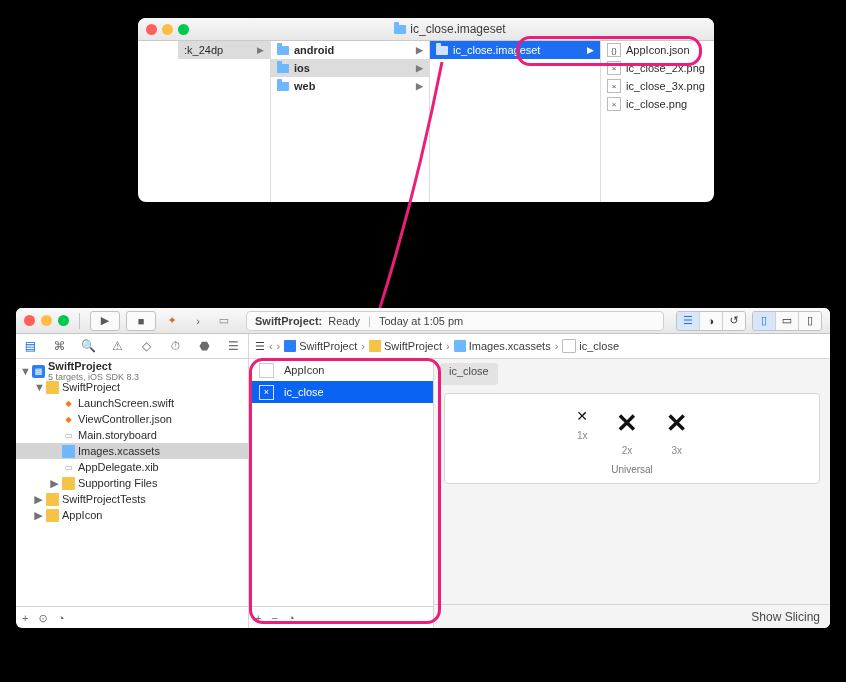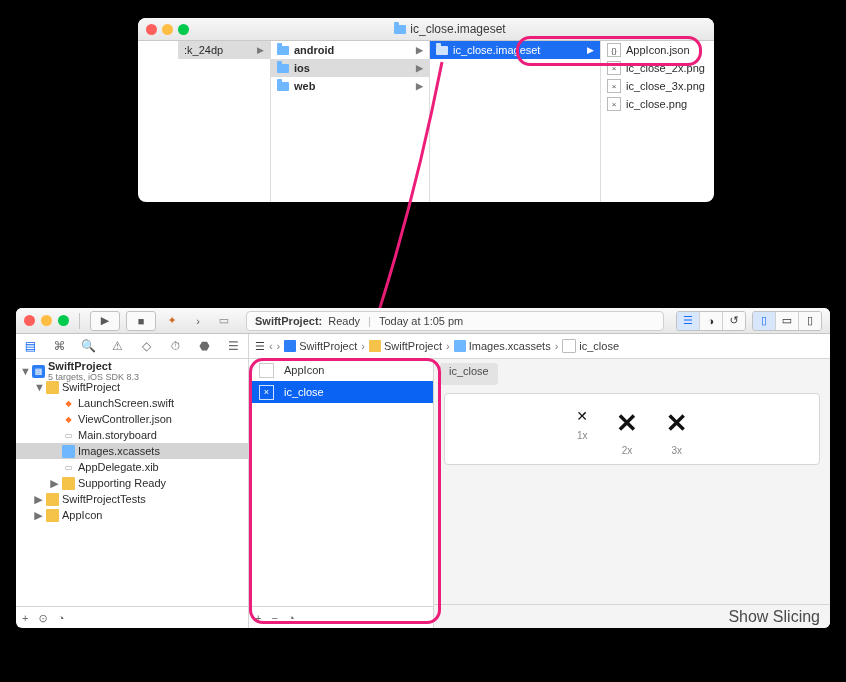--- a/index.html
+++ b/index.html
@@ -90,21 +90,21 @@
 .canvas{flex:1;background:#f4f4f4;display:flex;flex-direction:column;}
 .crumb2{height:22px;padding:4px 6px;display:flex;gap:4px;}
 .crumbbtn{background:#e3e3e3;border-radius:3px;padding:2px 9px;font-size:11px;color:#4a4a4a;}
 .assetcard{margin:4px 10px 0 10px;border:1px solid #d6d6d6;border-radius:4px;background:#fff;padding:14px 10px 8px 10px;}
 .slots{display:flex;gap:28px;justify-content:center;}
 .slot{display:flex;flex-direction:column;align-items:center;gap:6px;}
 .sic{font-weight:400;color:#111;display:flex;align-items:center;justify-content:center;}
 .s1{font-size:14px;} .s2{font-size:26px;font-weight:600;} .s3{font-size:26px;font-weight:600;}
 .slab{font-size:10px;color:#888;}
 .uni{text-align:center;font-size:10px;color:#777;margin-top:8px;}
-.canvfoot{margin-top:auto;height:24px;border-top:1px solid #d6d6d6;display:flex;align-items:center;justify-content:flex-end;padding:0 10px;font-size:16px;color:#4a4a4a;}
+.canvfoot{margin-top:auto;height:24px;border-top:1px solid #d6d6d6;display:flex;align-items:center;justify-content:flex-end;padding:0 10px;font-size:12px;color:#4a4a4a;}
 
 
 .call2{left:249px;top:358px;width:186px;height:260px;}
 </style>
 </head>
 <body>
 <div class="stage">
 
 <div class="finder">
   <div class="titlebar">
@@ -256,21 +256,21 @@
               <span>Images.xcassets</span>
             </div>
         <div class="trow ind2">
               <span class="disc"></span>
               <span class="ic sb">▭</span>
               <span>AppDelegate.xib</span>
             </div>
         <div class="trow ind2">
               <span class="disc">▶</span>
               <span class="ic foldy"></span>
-              <span>Supporting Ready</span>
+              <span>Supporting Files</span>
             </div>
         <div class="trow ind1">
               <span class="disc">▶</span>
               <span class="ic foldy"></span>
               <span>SwiftProjectTests</span>
             </div>
         <div class="trow ind1">
               <span class="disc">▶</span>
               <span class="ic foldy"></span>
               <span>AppIcon</span>
@@ -338,20 +338,21 @@
                   </div>
               <div class="slot">
                     <span class="sic s2">✕</span>
                     <span class="slab">2x</span>
                   </div>
               <div class="slot">
                     <span class="sic s3">✕</span>
                     <span class="slab">3x</span>
                   </div>
             </div>
+            <div class="uni">Universal</div>
           </div>
           <div class="canvfoot">
             <span>Show Slicing</span>
           </div>
         </div>
       </div>
     </div>
   </div>
 </div>
 

